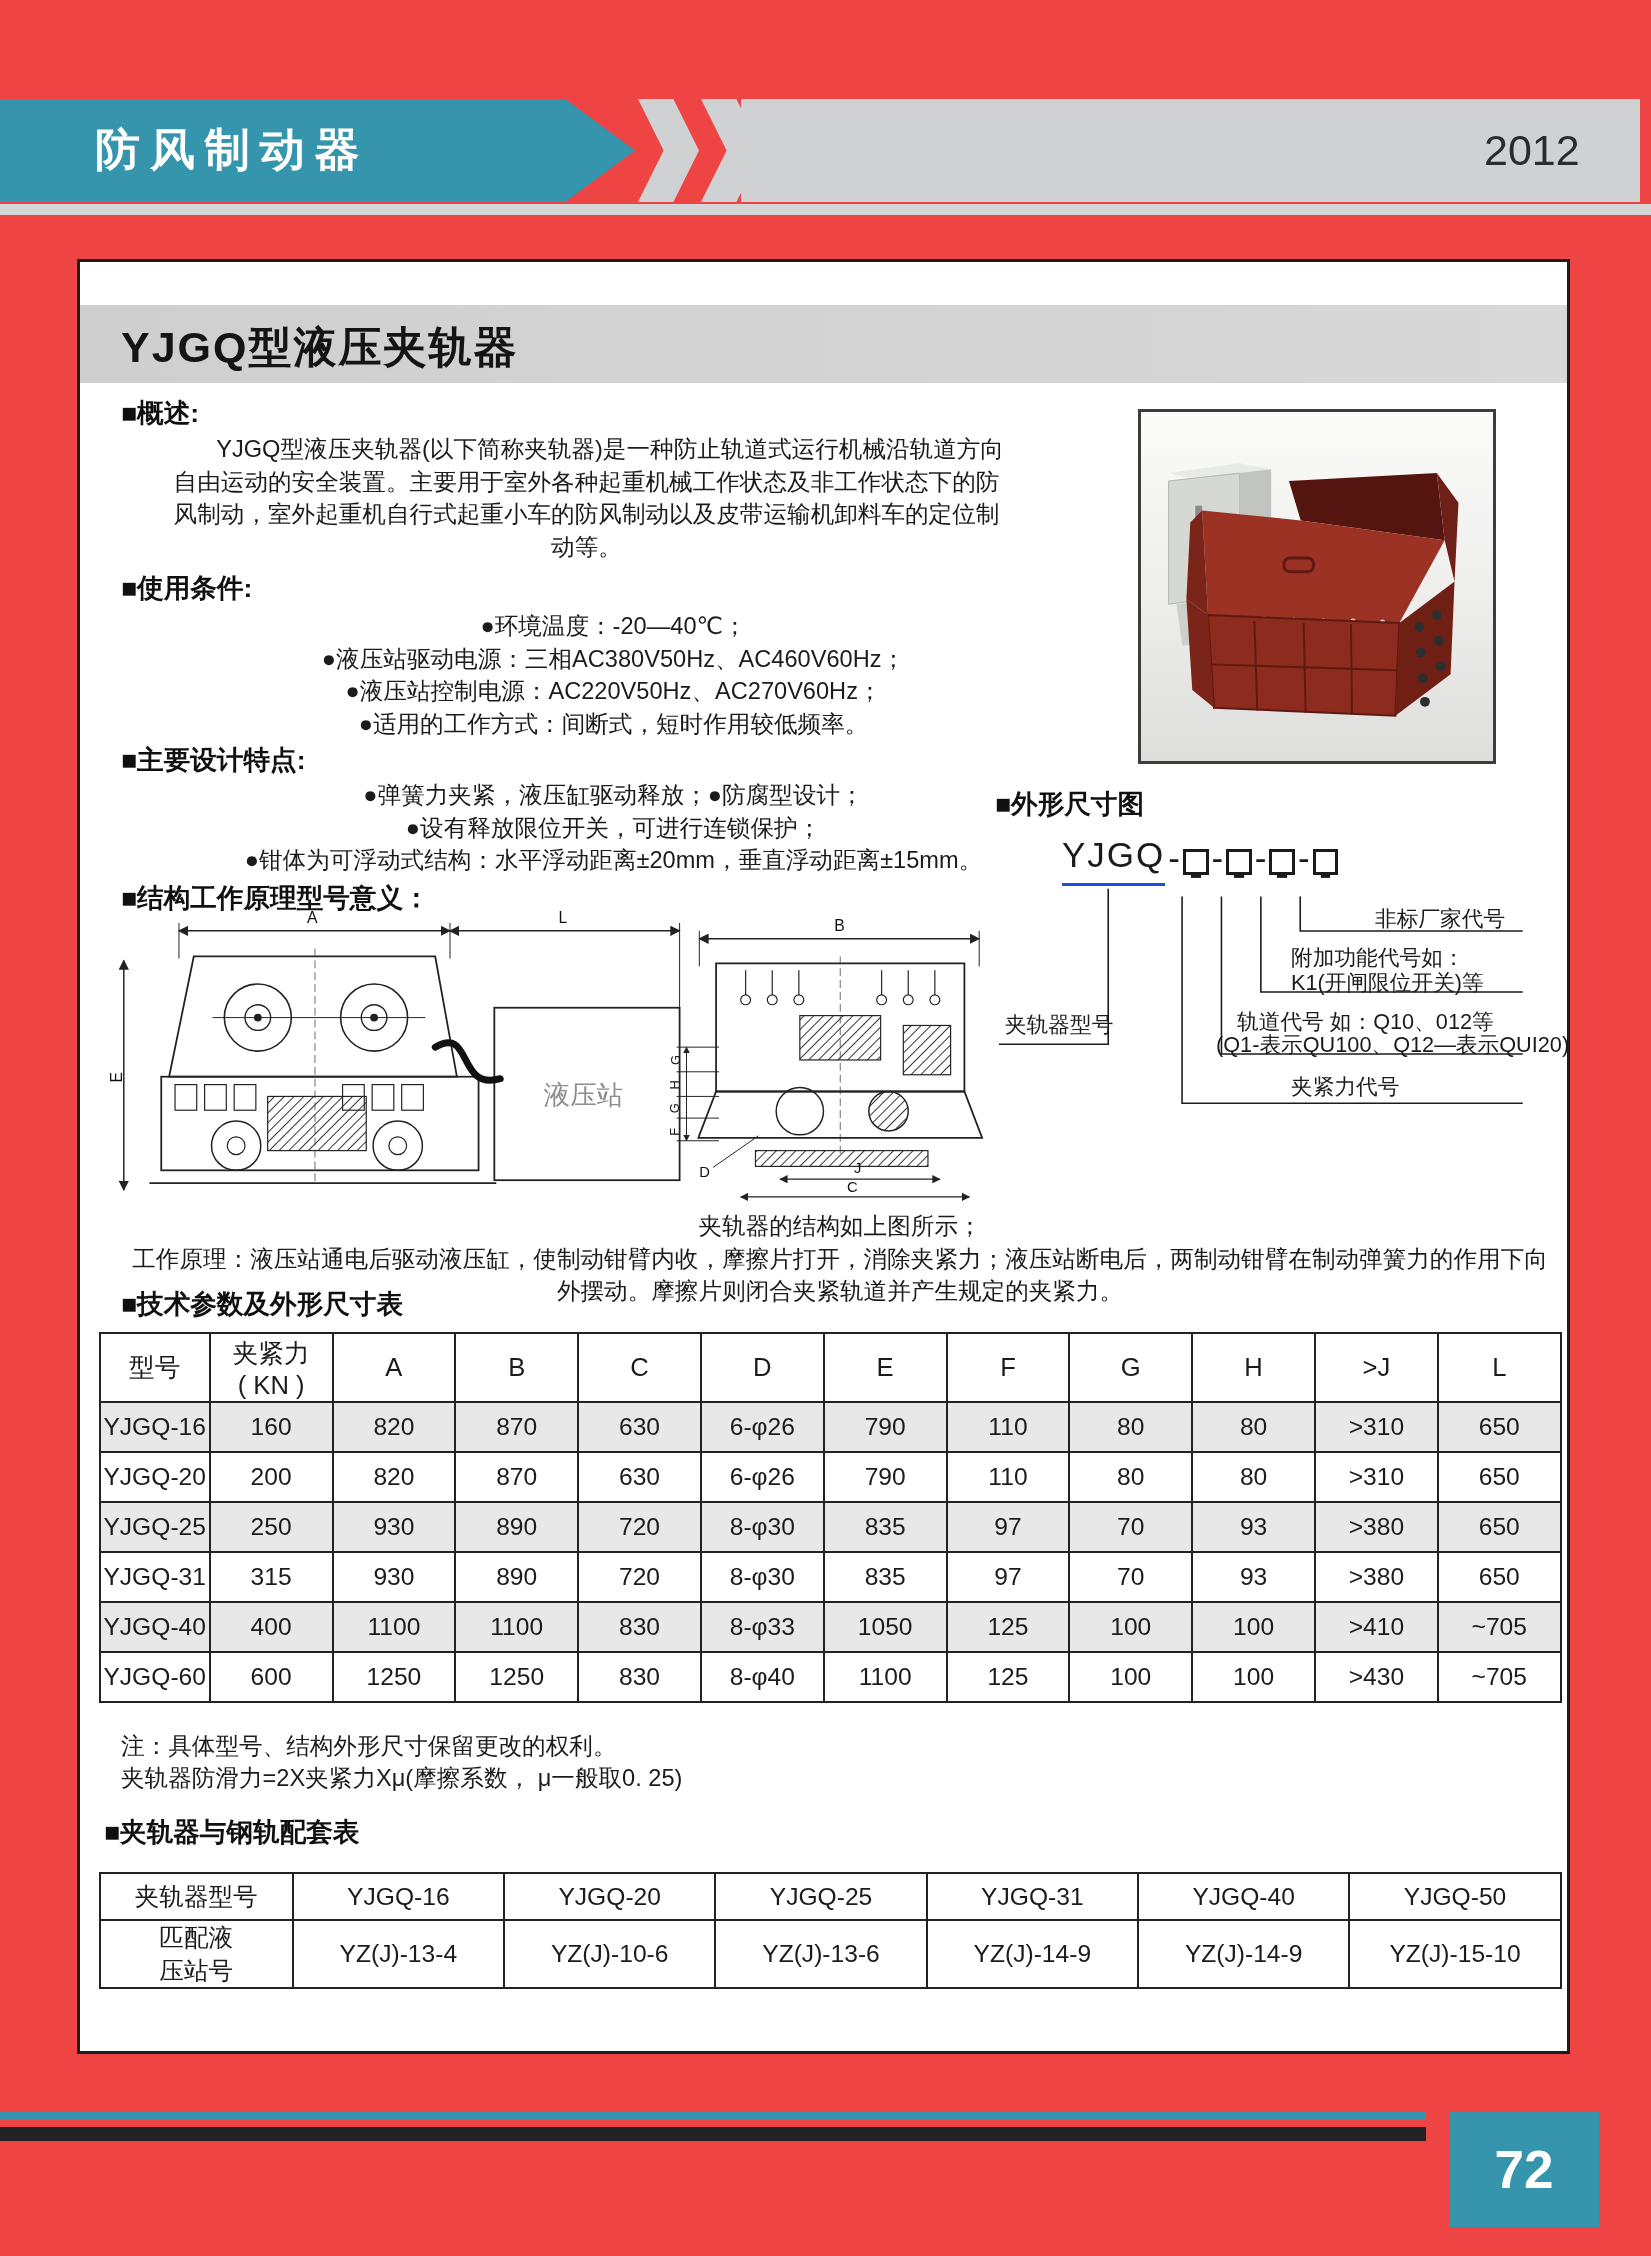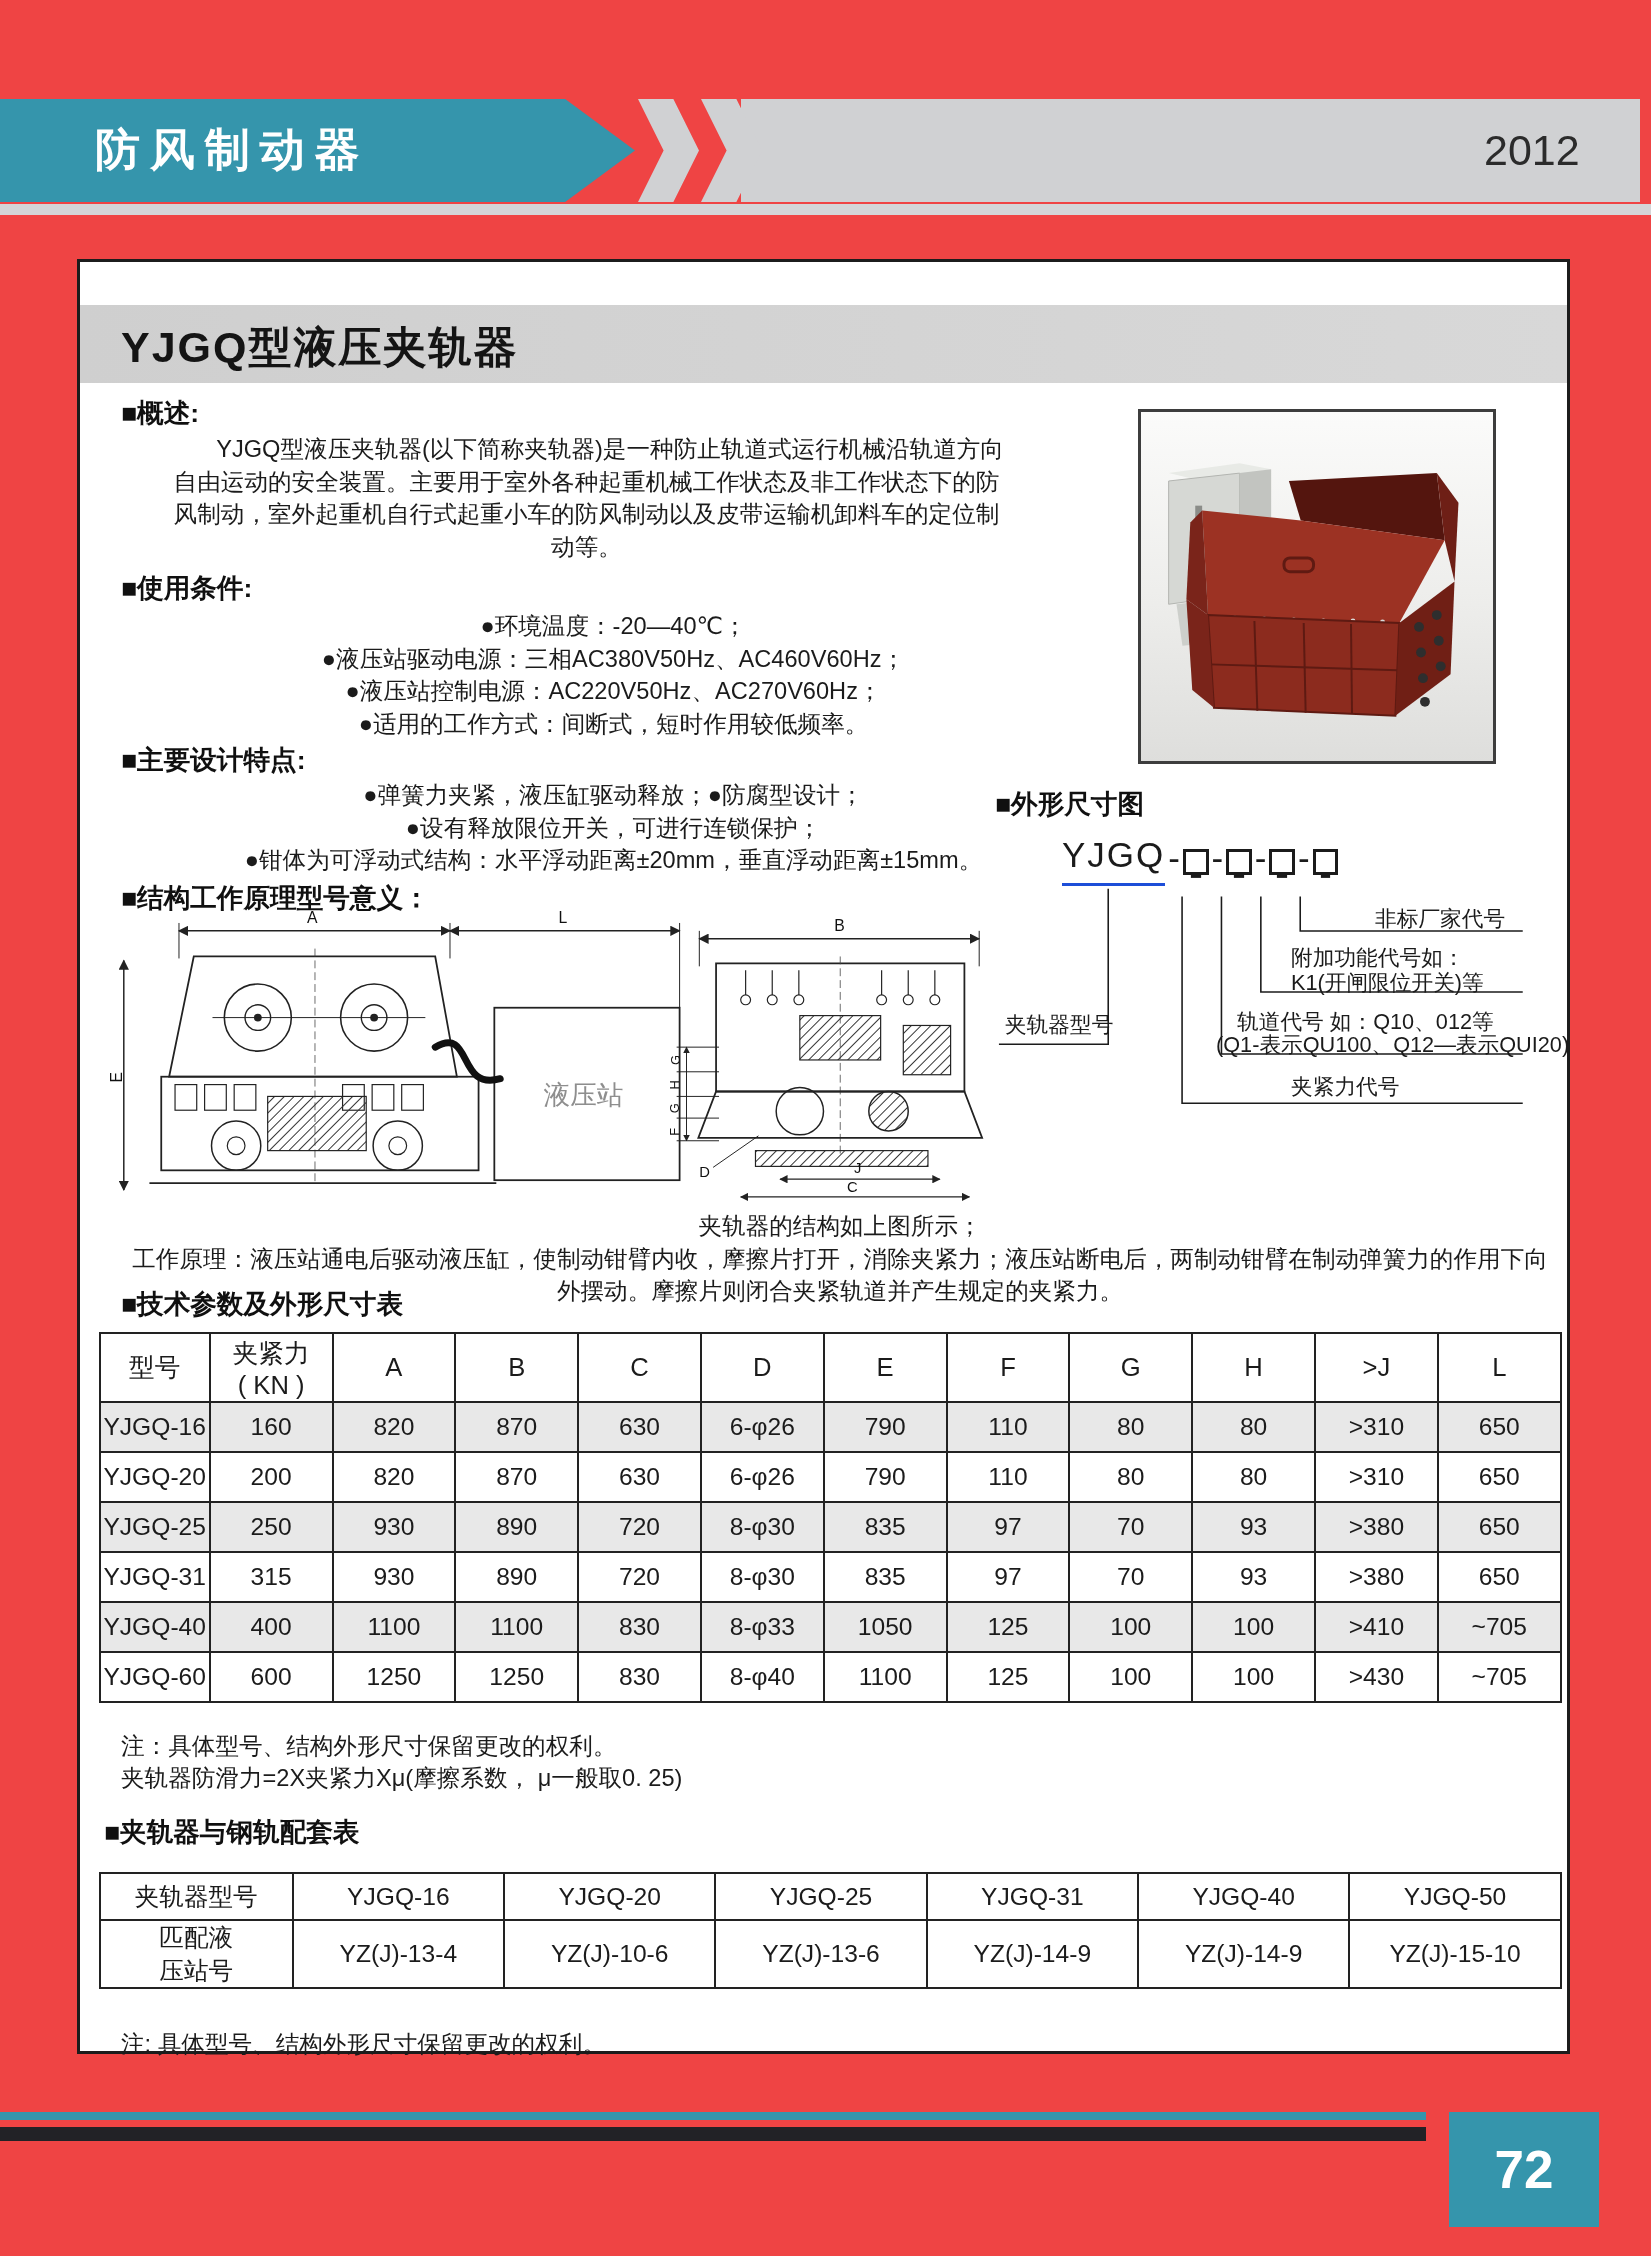--- a/index.html
+++ b/index.html
@@ -363,21 +363,20 @@
           <td>YZ(J)-13-4</td>
           <td>YZ(J)-10-6</td>
           <td>YZ(J)-13-6</td>
           <td>YZ(J)-14-9</td>
           <td>YZ(J)-14-9</td>
           <td>YZ(J)-15-10</td>
         </tr>
       </tbody>
     </table>
 
-    <div class="note-line" style="top:1766px;">注: 具体型号、结构外形尺寸保留更改的权利。</div>
   </div>
 
   <div class="photo">
     <svg width="352" height="349" viewBox="0 0 357 354">
 
       <polygon points="28,62 100,52 132,58 62,70" fill="#e8eae6"></polygon>
       <polygon points="28,70 100,62 100,185 28,195" fill="#d6d8d4" stroke="#b2b4b0" stroke-width="1"></polygon>
       <polygon points="100,62 132,58 132,175 100,185" fill="#c2c4c0"></polygon>
       <rect x="55" y="95" width="7" height="30" fill="#8b8d89"></rect>
       <polygon points="36,195 96,188 96,232 42,237" fill="#cdcfcb"></polygon>

